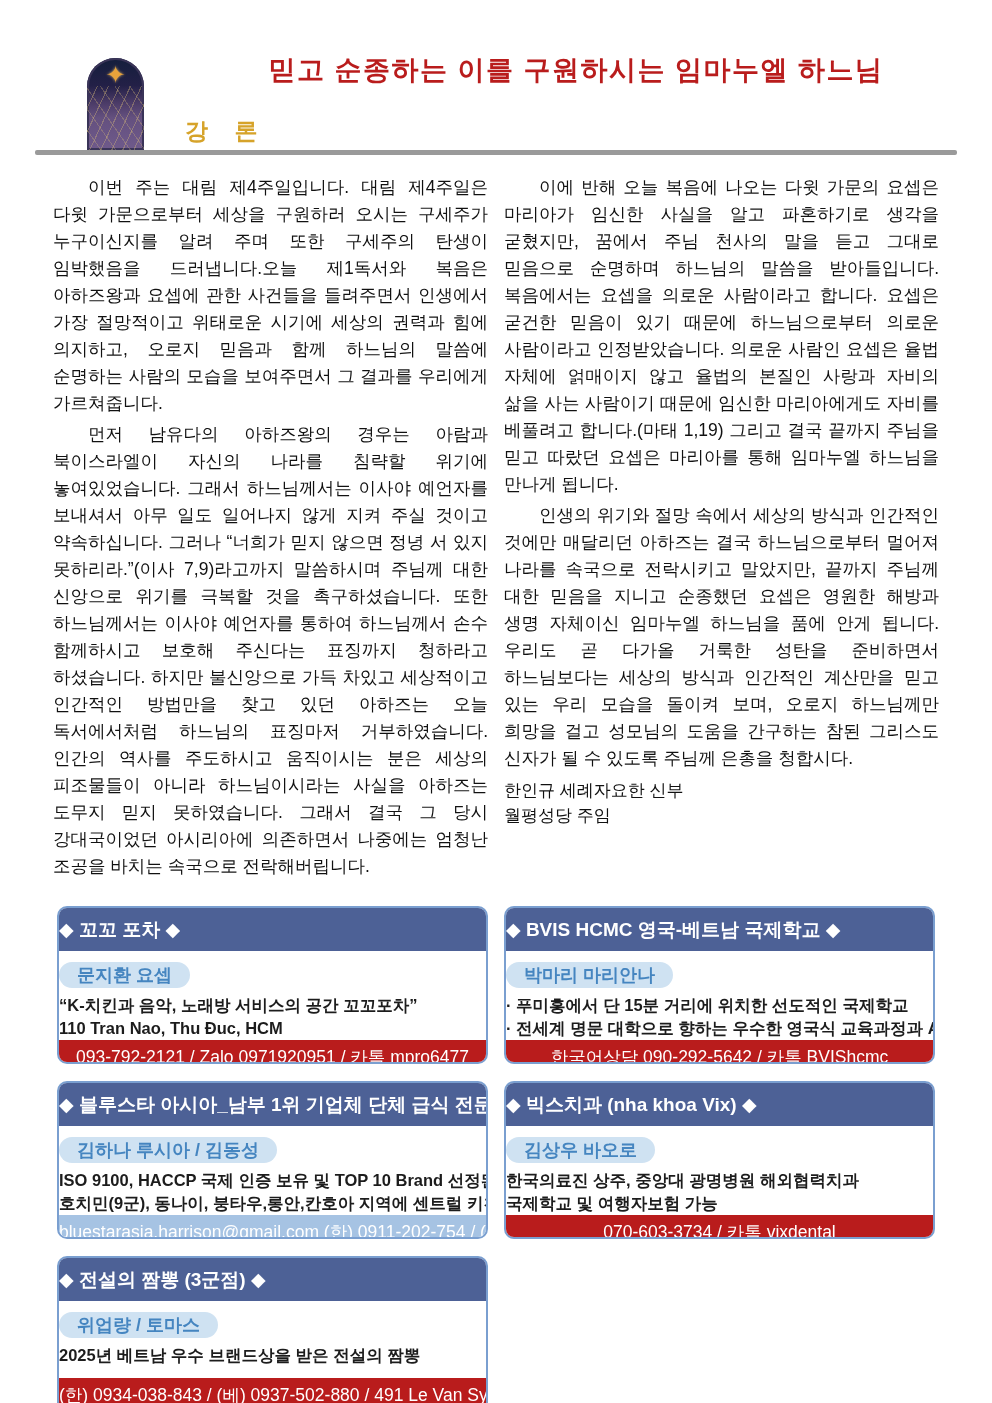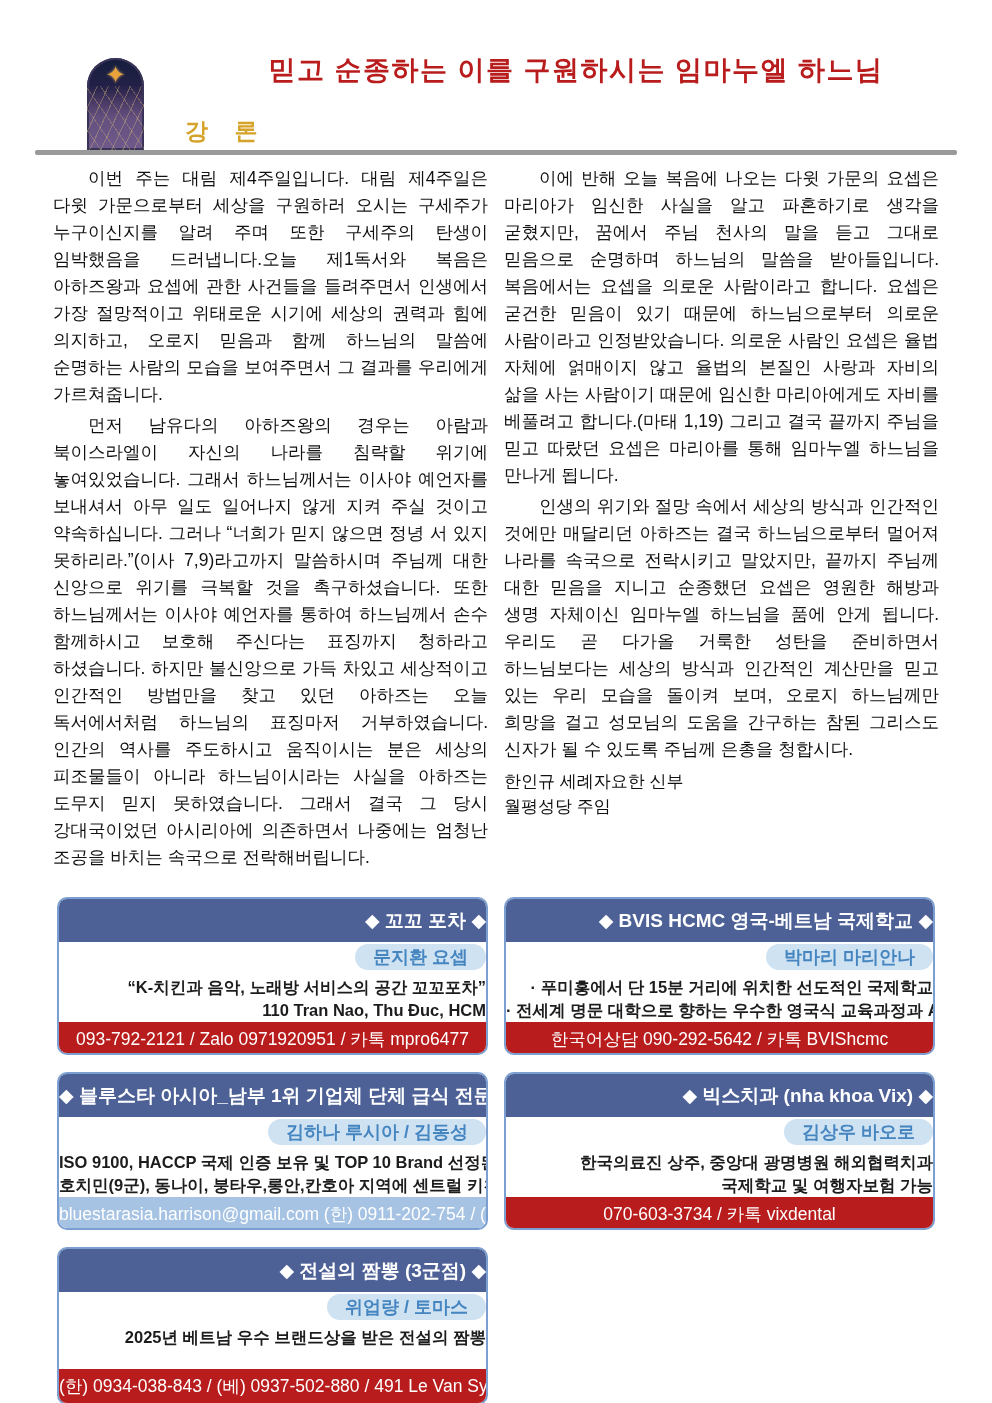--- a/index.html
+++ b/index.html
@@ -38,44 +38,44 @@
   }
   .main-title {
     position:absolute; left:160px; right:0; top:38px;
     text-align:center; font-size:27px; font-weight:bold; color:#b91c1c;
     letter-spacing:1.5px; white-space:nowrap;
   }
   .rule { height:5px; background:#9a9a9a; border-radius:2px; }
 
   
   .article { display:flex; gap:16px; padding:10px 18px 0 18px; }
-  .col { flex:1; }
+  .col { flex:1;margin-top:9px; }
   .col p {
     font-size:17.5px; line-height:27px; text-align:justify;
     text-indent:2em; word-break:keep-all; color:#111;
     margin-bottom:4px;
   }
   .signature { text-align:left; padding-right:6px; margin-top:6px; }
   .signature div { font-size:17px; line-height:25px; color:#111; }
 
   
   .ads {
     margin-top:22px; padding:0 22px;
     display:grid; grid-template-columns:1fr 1fr; column-gap:16px; row-gap:17px;
   }
   .ad-box {
     border:2px solid #7a9fd0; border-radius:10px; overflow:hidden;
     background:#fff; display:flex; flex-direction:column; height:158px;
   }
   .ad-header {
-    background:#4d6196; color:#fff; text-align:right;
+    background:#4d6196; color:#fff; text-align:left;
     font-weight:bold; font-size:19px; line-height:43px; height:43px;
     white-space:nowrap;
   }
-  .ad-body { flex:1; text-align:right; padding-top:2px; }
+  .ad-body { flex:1; text-align:left; padding-top:11px; }
   .ad-pill {
     display:inline-block; background:#cfe2f2; color:#4585c0;
     font-weight:bold; font-size:18px; line-height:24px;
     padding:1px 18px; border-radius:13px; margin-bottom:6px;
   }
   .ad-line { font-weight:bold; font-size:16.5px; line-height:23px; color:#1c1c1c; white-space:nowrap; }
   .ad-footer {
     height:34px; line-height:34px; text-align:center;
     color:#fff; font-size:17.5px; white-space:nowrap;
   }

